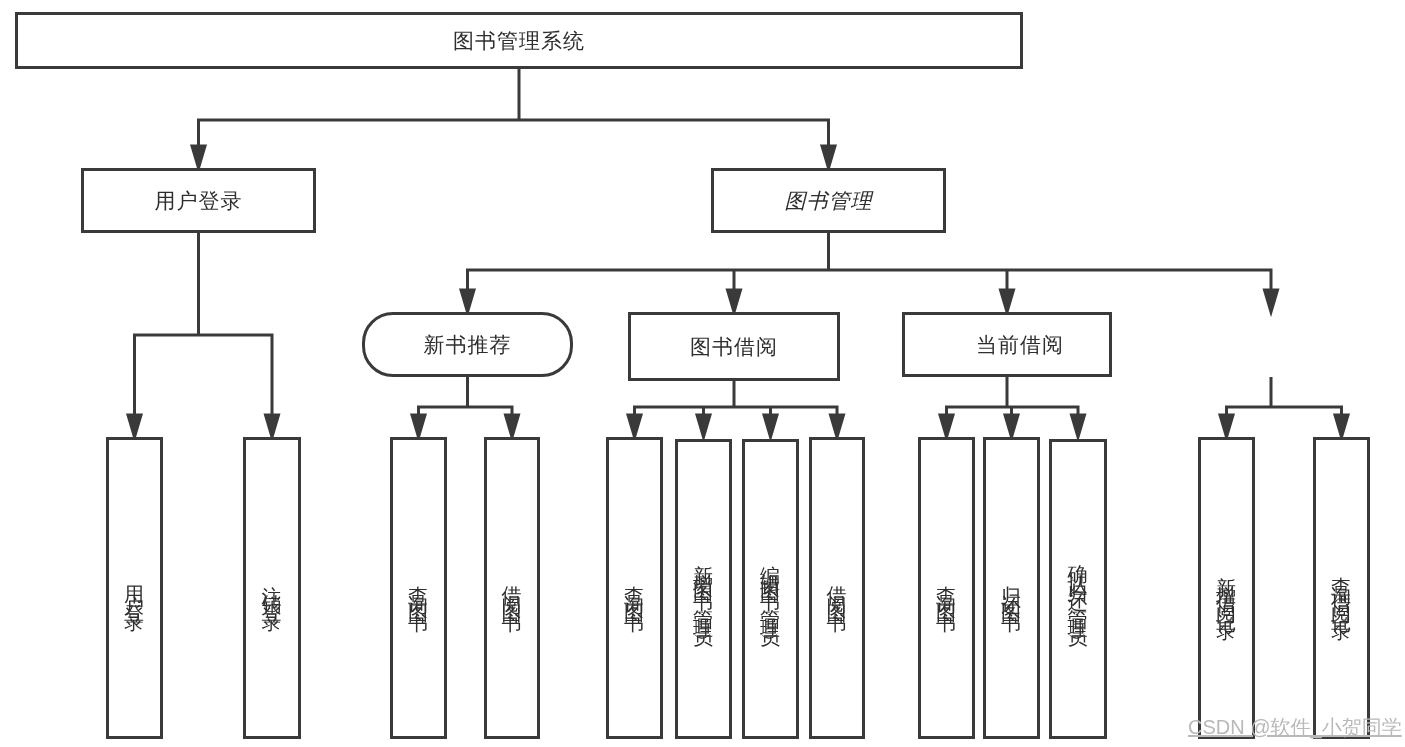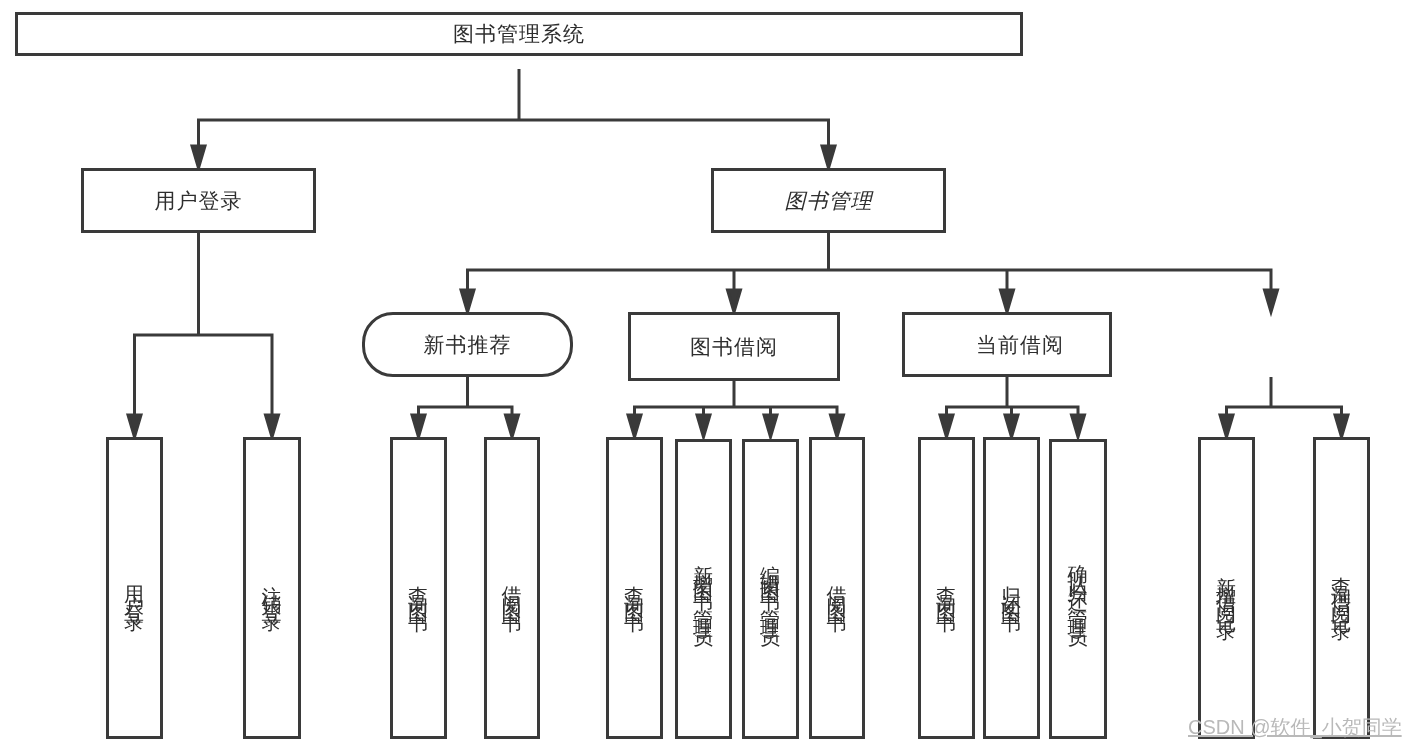--- a/index.html
+++ b/index.html
@@ -97,21 +97,21 @@
       <polygon points="1071.5,415 1084.5,415 1078,437"></polygon>
     </g>
 
     <g stroke="#3a3a3a" stroke-width="3" fill="#3a3a3a">
       <path fill="none" d="M1271,377 L1271,407 M1225,407 L1343,407 M1226.5,407 L1226.5,419 M1341.5,407 L1341.5,419"></path>
       <polygon points="1220,415 1233,415 1226.5,437"></polygon>
       <polygon points="1335,415 1348,415 1341.5,437"></polygon>
     </g>
   </svg>
 
-  <div class="box" style="left:15px; top:12px; width:1008px; height:44px;">
+  <div class="box" style="left:15px; top:12px; width:1008px; height:57px;">
     <span class="h-label">图书管理系统</span>
   </div>
 
   <div class="box" style="left:81px; top:168px; width:235px; height:65px;">
     <span class="h-label">用户登录</span>
   </div>
   <div class="box" style="left:711px; top:168px; width:235px; height:65px;font-style:italic;">
     <span class="h-label">图书管理</span>
   </div>
 

